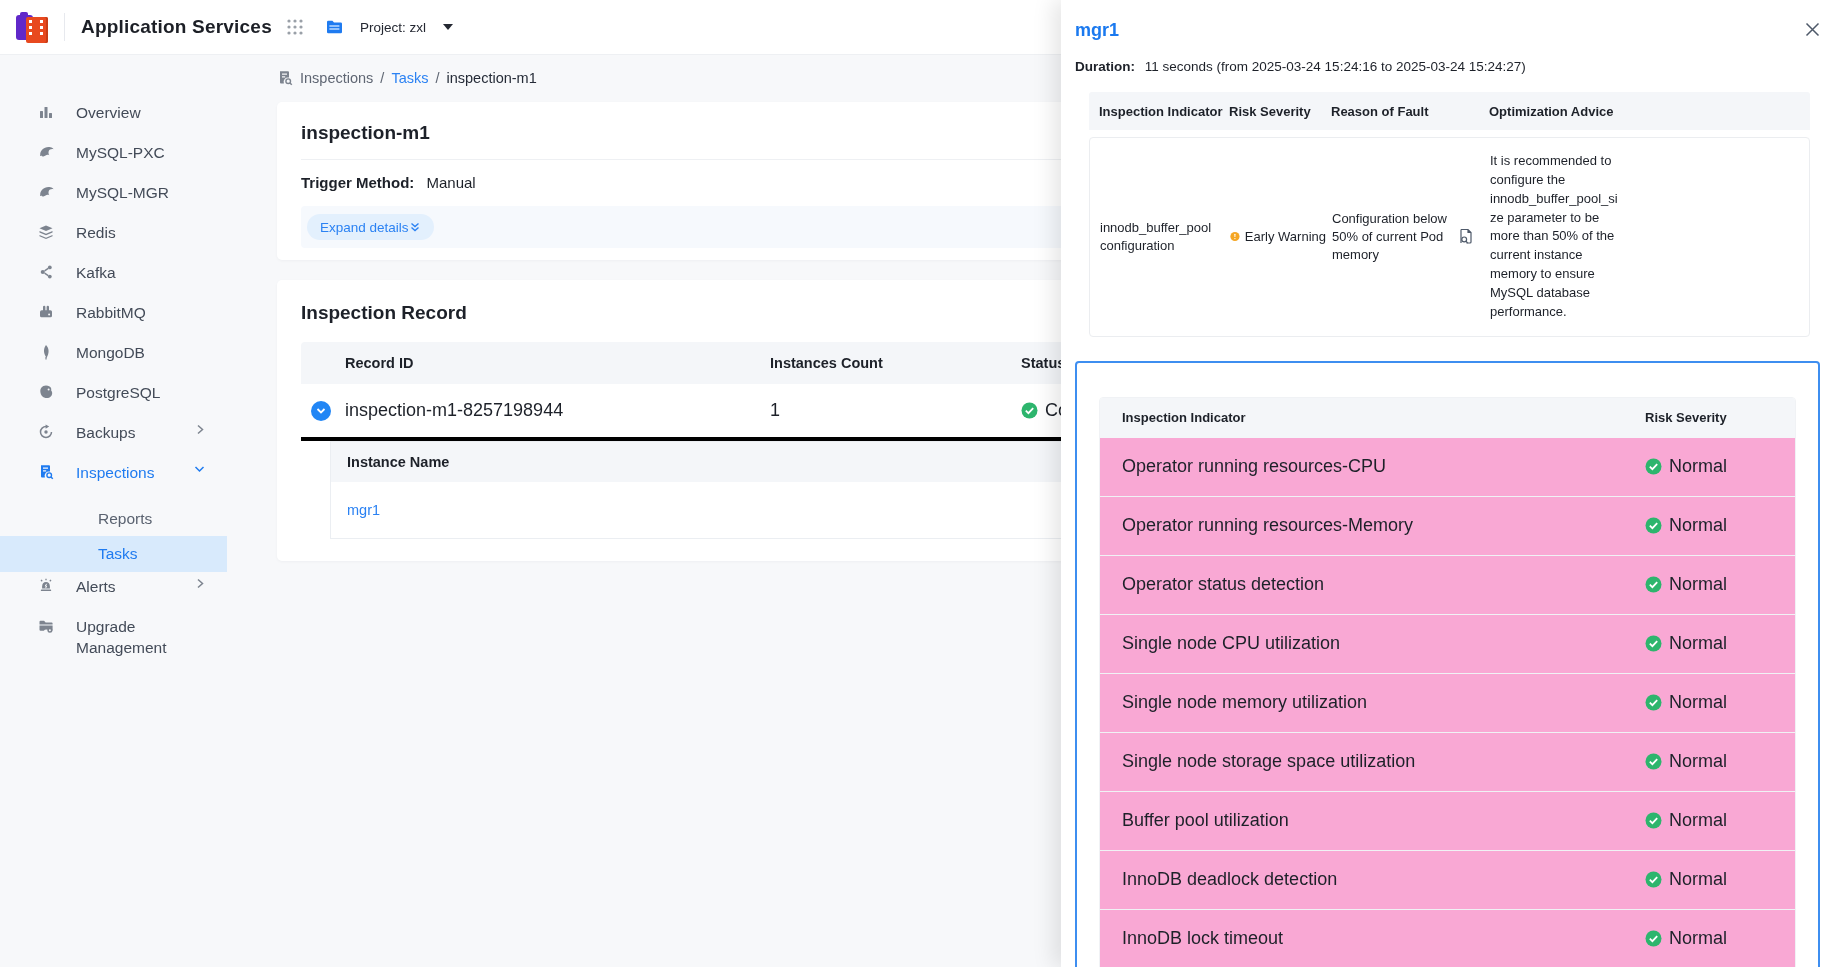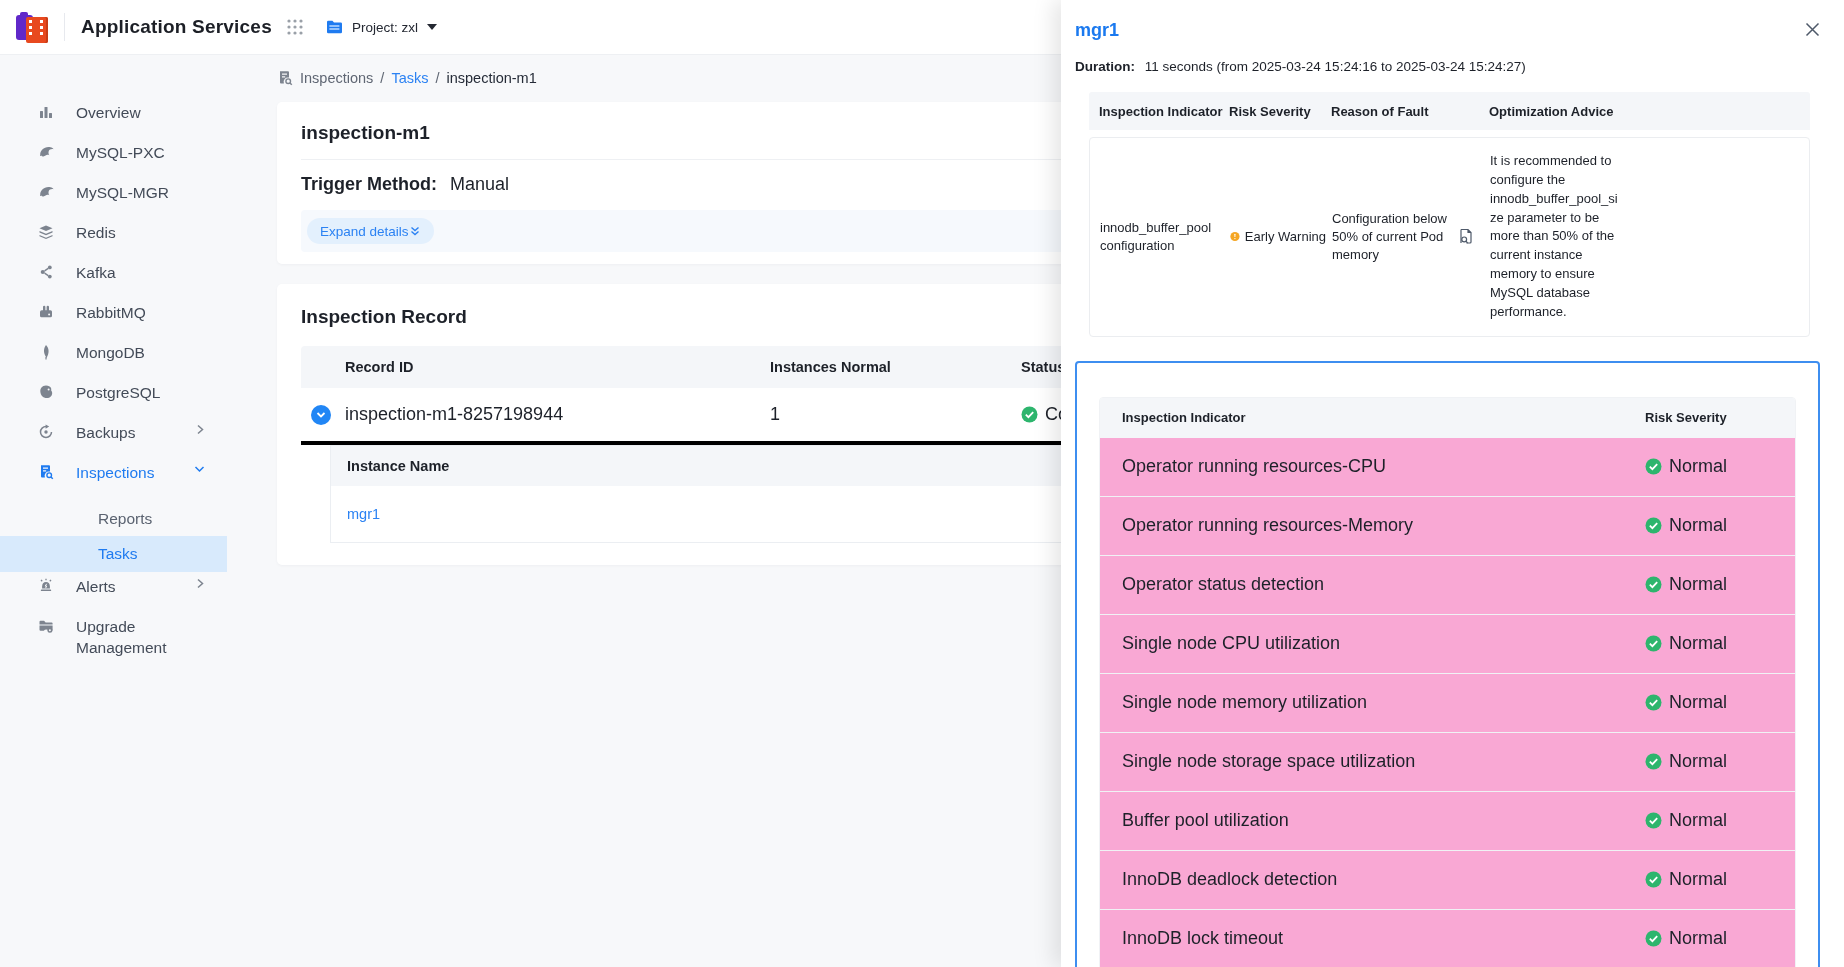--- a/index.html
+++ b/index.html
@@ -13,21 +13,21 @@
   .logo-wrap { width:64px; display:flex; justify-content:center; }
   .logo { position:relative; width:36px; height:36px; }
   .logo .cassette { position:absolute; left:2px; top:6px; width:17px; height:25px; background:#6028c9; border-radius:3px; }
   .logo .cassette:before { content:""; position:absolute; left:4px; top:-3px; width:8px; height:5px; background:#6028c9; border-radius:2px; }
   .logo .film { position:absolute; left:12px; top:8px; width:22px; height:26px; background:#e8491f; border-radius:2px;
     box-shadow:inset -2px 0 0 #c93c16; }
   .logo .film i { position:absolute; width:3px; height:3px; background:#fff; }
   .hdr-divider { width:1px; height:28px; background:#e7e9ee; margin-right:16px; }
   .app-title { font-size:19px; font-weight:700; color:#1c1f26; letter-spacing:.2px; }
   .waffle { margin-left:14px; cursor:pointer; display:flex; }
-  .hdr-project { margin-left:22px; display:flex; align-items:center; gap:9px; cursor:pointer; font-size:13.5px; color:#242832; }
+  .hdr-project { margin-left:22px; display:flex; align-items:center; gap:17px; cursor:pointer; font-size:13.5px; color:#242832; }
   .caret-down { width:0; height:0; border-left:5px solid transparent; border-right:5px solid transparent; border-top:6px solid #242832; }
 
   
   .sidebar { position:absolute; left:0; top:55px; width:227px; bottom:0; background:#f7f8fa; padding-top:47px; z-index:1; }
   .nav-item { display:flex; align-items:flex-start; padding:0 22px 0 38px; cursor:pointer; color:#434b58; font-size:15.5px; }
   .nav-item svg { color:#7d848f; flex:none; margin-top:2px; }
   .nav-item .nv-label { margin-left:22px; width:126px; line-height:21px; }
   .nav-h40 { height:40px; } .nav-h56 { height:56px; }
   .nav-chev { margin-left:auto; margin-top:5px; color:#6b7380; }
   .nav-item.active, .nav-item.active svg, .nav-item.active .nav-chev { color:#1f7bf0; }
@@ -38,21 +38,21 @@
   .main { position:absolute; left:227px; top:55px; right:0; bottom:0; padding:15px 0 0 50px; }
   .breadcrumb { display:flex; align-items:center; gap:7px; font-size:14.5px; color:#5f6673; }
   .breadcrumb .bc-link { color:#2b82f3; cursor:pointer; }
   .breadcrumb .bc-current { color:#252b37; }
   .breadcrumb svg { color:#7d848f; }
 
   .card { background:#fff; border-radius:5px; width:1520px; box-shadow:0 1px 3px rgba(31,35,41,.04); }
   .card1 { margin-top:16px; padding:20px 24px 12px; }
   .card-title { font-size:19px; font-weight:700; color:#1d2129; }
   .card1 .divider { border-top:1px solid #eef0f3; margin:15px 0 14px; }
-  .trigger-line { font-size:18px;margin-top:8px; }
+  .trigger-line { font-size:15px;margin-top:8px; }
   .trigger-line b { font-weight:700; }
   .expand-strip { margin-top:15px; height:42px; background:#f6f9fd; border-radius:4px; display:flex; align-items:center; padding-left:6px; }
   .expand-pill { display:flex; align-items:center; gap:0; background:#e3f0fd; color:#2b82f3;
     border-radius:13px; height:26px; padding:0 13px; font-size:13.5px; cursor:pointer; }
 
   .card2 { margin-top:20px; padding:22px 24px; }
   .rec-table { margin-top:18px; border-radius:4px; overflow:hidden; }
   .t-row { display:flex; align-items:center; }
   .col-exp { width:44px; flex:none; display:flex; justify-content:flex-start; padding-left:10px; }
   .col-id { width:425px; flex:none; }
@@ -301,21 +301,21 @@
     </div>
   </div>
 
   <div class="card card2">
     <div class="card-title">Inspection Record</div>
 
     <div class="rec-table">
       <div class="t-row t-head">
         <div class="col-exp"></div>
         <div class="col-id">Record ID</div>
-        <div class="col-count">Instances Normal</div>
+        <div class="col-count">Instances Count</div>
         <div class="col-status">Status</div>
       </div>
 
       <div class="t-row t-body">
         <div class="col-exp">
           <div class="expander">
             <svg width="10" height="8" viewBox="0 0 10 8">
               <path d="M1.5 2 L5 5.5 L8.5 2" fill="none" stroke="#fff" stroke-width="1.8"></path>
             </svg>
           </div>

